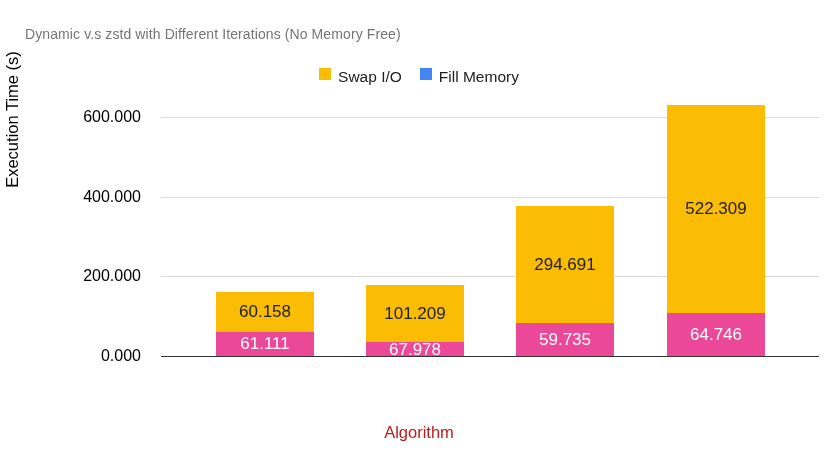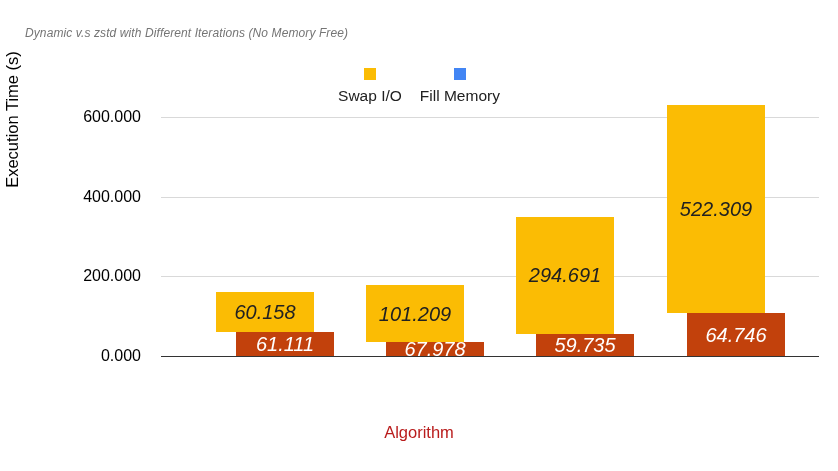--- a/index.html
+++ b/index.html
@@ -20,43 +20,40 @@
     left: 0; top: 0;
     width: 838px;
     height: 471px;
   }
 
   
   .chart-title {
     position: absolute;
     left: 25px;
     top: 26px;
-    font-size: 12px;
+    font-size: 14px;
     color: #757575;
     white-space: nowrap;
     letter-spacing: 0.1px;
-    font-style: italic;
   }
 
   
   .legend {
     position: absolute;
     left: 0;
     top: 68px;
     width: 838px;
     display: flex;
     justify-content: center;
     align-items: center;
     gap: 18px;
   }
   .legend-item {
     display: flex;
-    align-items: center;
     gap: 7px;
-    flex-direction: column;
   }
   .legend-swatch {
     width: 12px;
     height: 12px;
     display: inline-block;
     flex: 0 0 auto;
   }
   .legend-label {
     font-size: 15.5px;
     color: #212121;
@@ -127,32 +124,30 @@
   }
   .bar-seg {
     width: 100%;
     position: relative;
     display: flex;
     align-items: center;
     justify-content: center;
     box-sizing: border-box;
   }
   .bar-seg .seg-label {
-    font-size: 20px;
+    font-size: 17px;
     white-space: nowrap;
     line-height: 1;
-    font-style: italic;
   }
   .seg-swap {
     background: #fbbc04;
   }
   .seg-swap .seg-label { color: #212121; }
   .seg-fill {
-    background: #c2410c;
-    margin-left: 20px;
+    background: #ec4899;
   }
   .seg-fill .seg-label { color: #ffffff; }
 
   
   .xaxis-title {
     position: absolute;
     left: 0;
     top: 423px;
     width: 838px;
     text-align: center;
@@ -209,21 +204,21 @@
         </div>
         <div class="bar-seg seg-fill" style="height:14px">
           <span class="seg-label">67.978</span>
         </div>
       </div>
 
       <div class="bar-group" style="left:355px">
         <div class="bar-seg seg-swap" style="height:117.39px">
           <span class="seg-label">294.691</span>
         </div>
-        <div class="bar-seg seg-fill" style="height:22px">
+        <div class="bar-seg seg-fill" style="height:33px">
           <span class="seg-label">59.735</span>
         </div>
       </div>
 
       <div class="bar-group" style="left:506px">
         <div class="bar-seg seg-swap" style="height:208.07px">
           <span class="seg-label">522.309</span>
         </div>
         <div class="bar-seg seg-fill" style="height:43px">
           <span class="seg-label">64.746</span>

